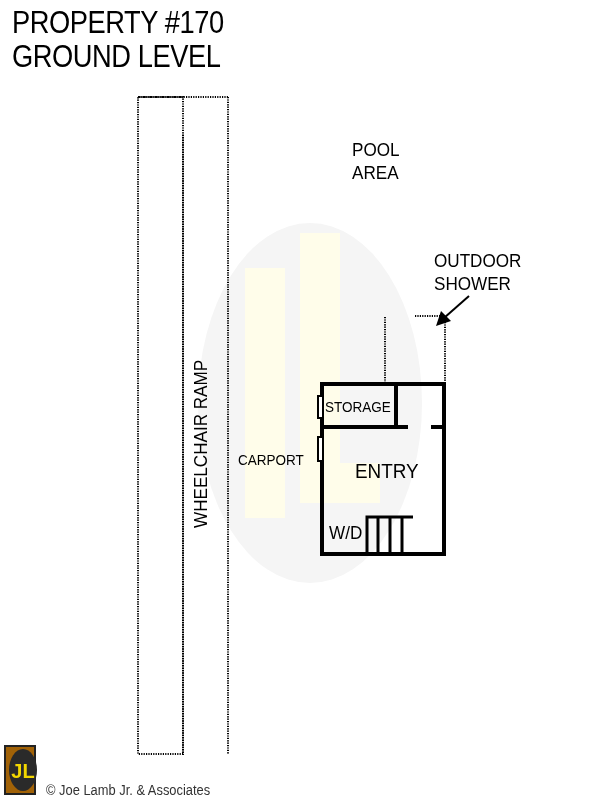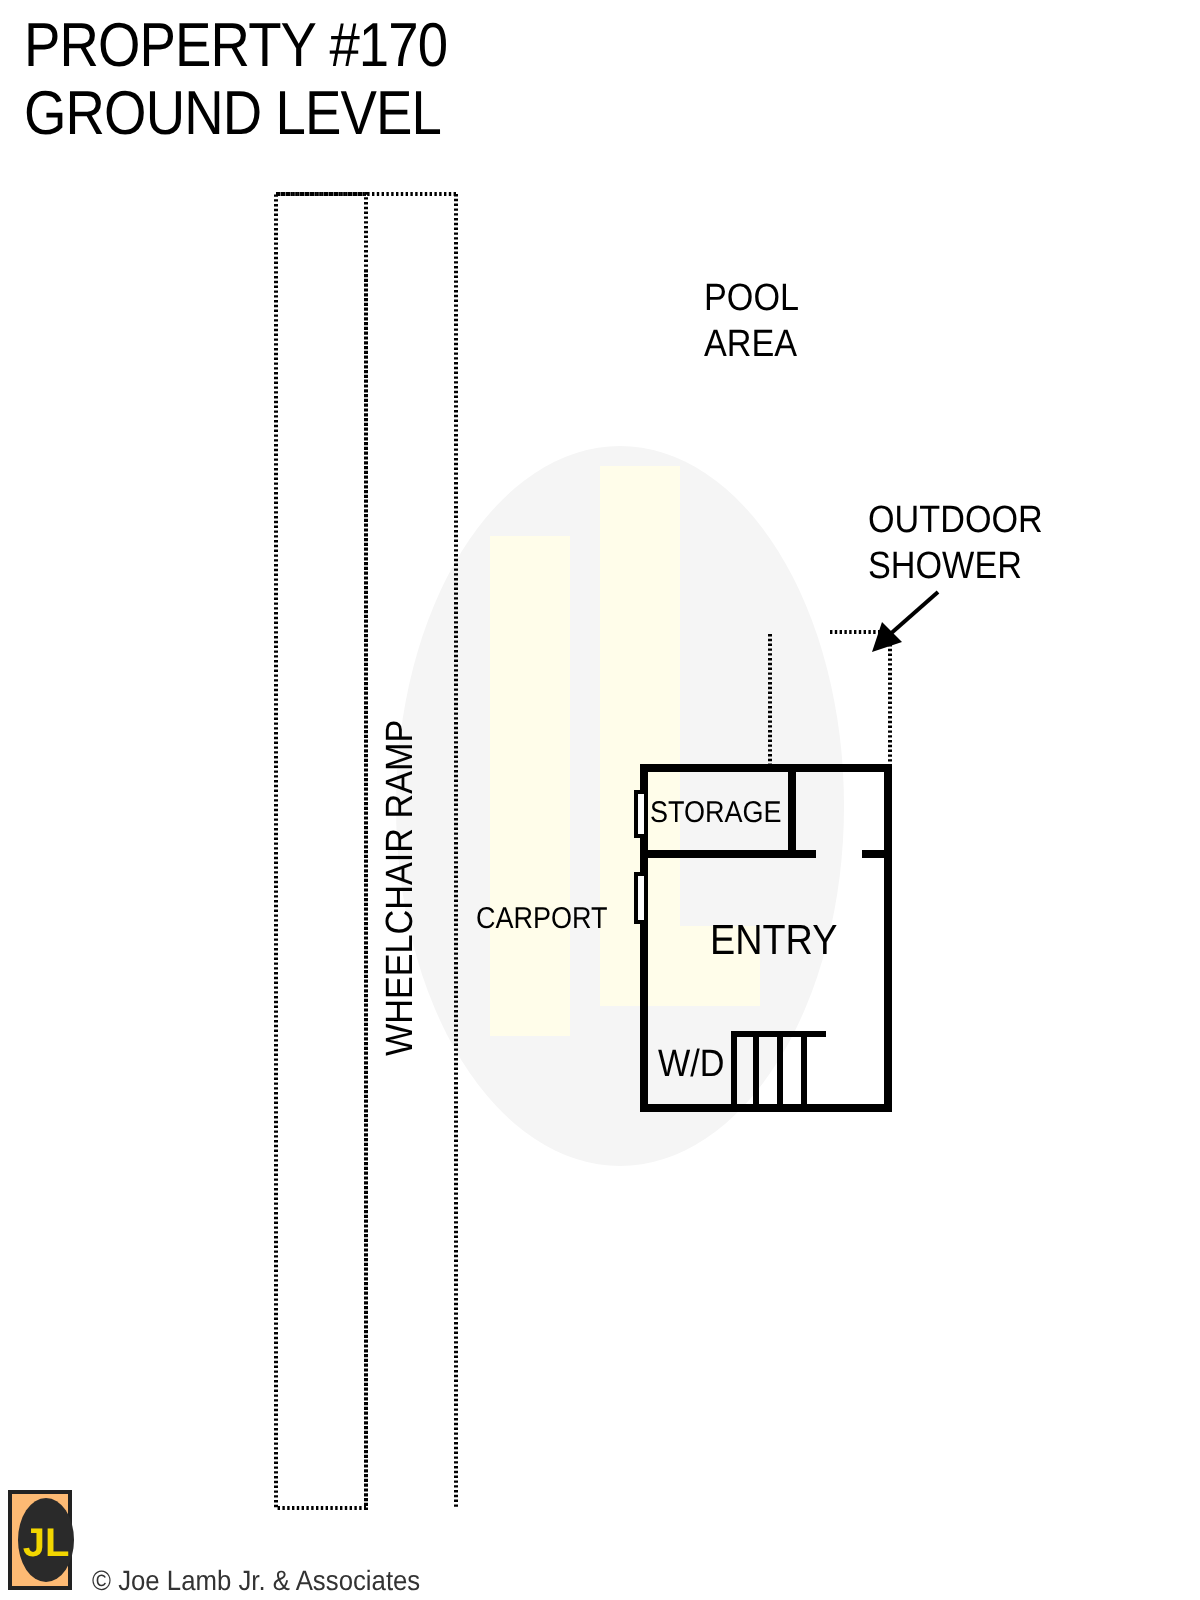--- a/index.html
+++ b/index.html
@@ -3,21 +3,21 @@
 <meta charset="utf-8">
 <style>
   html, body { margin: 0; padding: 0; background: #ffffff; }
   body { width: 600px; height: 800px; position: relative; overflow: hidden; font-family: "Liberation Sans", sans-serif; color: #000; }
   .title { position: absolute; left: 12px; font-size: 31px; line-height: 34px; letter-spacing: -0.5px; transform: scaleX(0.88); transform-origin: left top; white-space: nowrap; }
   .watermark { position: absolute; left: 190px; top: 213px; width: 240px; height: 380px; }
   .lbl { position: absolute; font-size: 19px; line-height: 22px; white-space: nowrap; transform: scaleX(0.9); transform-origin: left top; }
   .small { font-size: 15px; line-height: 17px; }
   .plan { position: absolute; left: 0; top: 0; }
   .ramp-text { position: absolute; left: 190px; top: 528px; font-size: 19px; transform: rotate(-90deg) scaleX(0.9); transform-origin: left top; white-space: nowrap; }
-  .footer-logo { position: absolute; left: 4px; top: 745px; width: 32px; height: 50px; background: #fdba74; border: 2px solid #222; box-sizing: border-box; }
+  .footer-logo { position: absolute; left: 4px; top: 745px; width: 32px; height: 50px; background: #a16207; border: 2px solid #222; box-sizing: border-box; }
   .footer-text { position: absolute; left: 46px; top: 782px; font-size: 14px; line-height: 16px; color: #333; white-space: nowrap; transform: scaleX(0.92); transform-origin: left top; }
 </style>
 </head>
 <body>
 
 <div class="title" style="top:6px;">PROPERTY #170</div>
 <div class="title" style="top:40px;">GROUND LEVEL</div>
 
 <svg class="watermark" viewBox="0 0 240 380">
   <ellipse cx="120" cy="190" rx="112" ry="180" fill="#f5f5f5"></ellipse>

